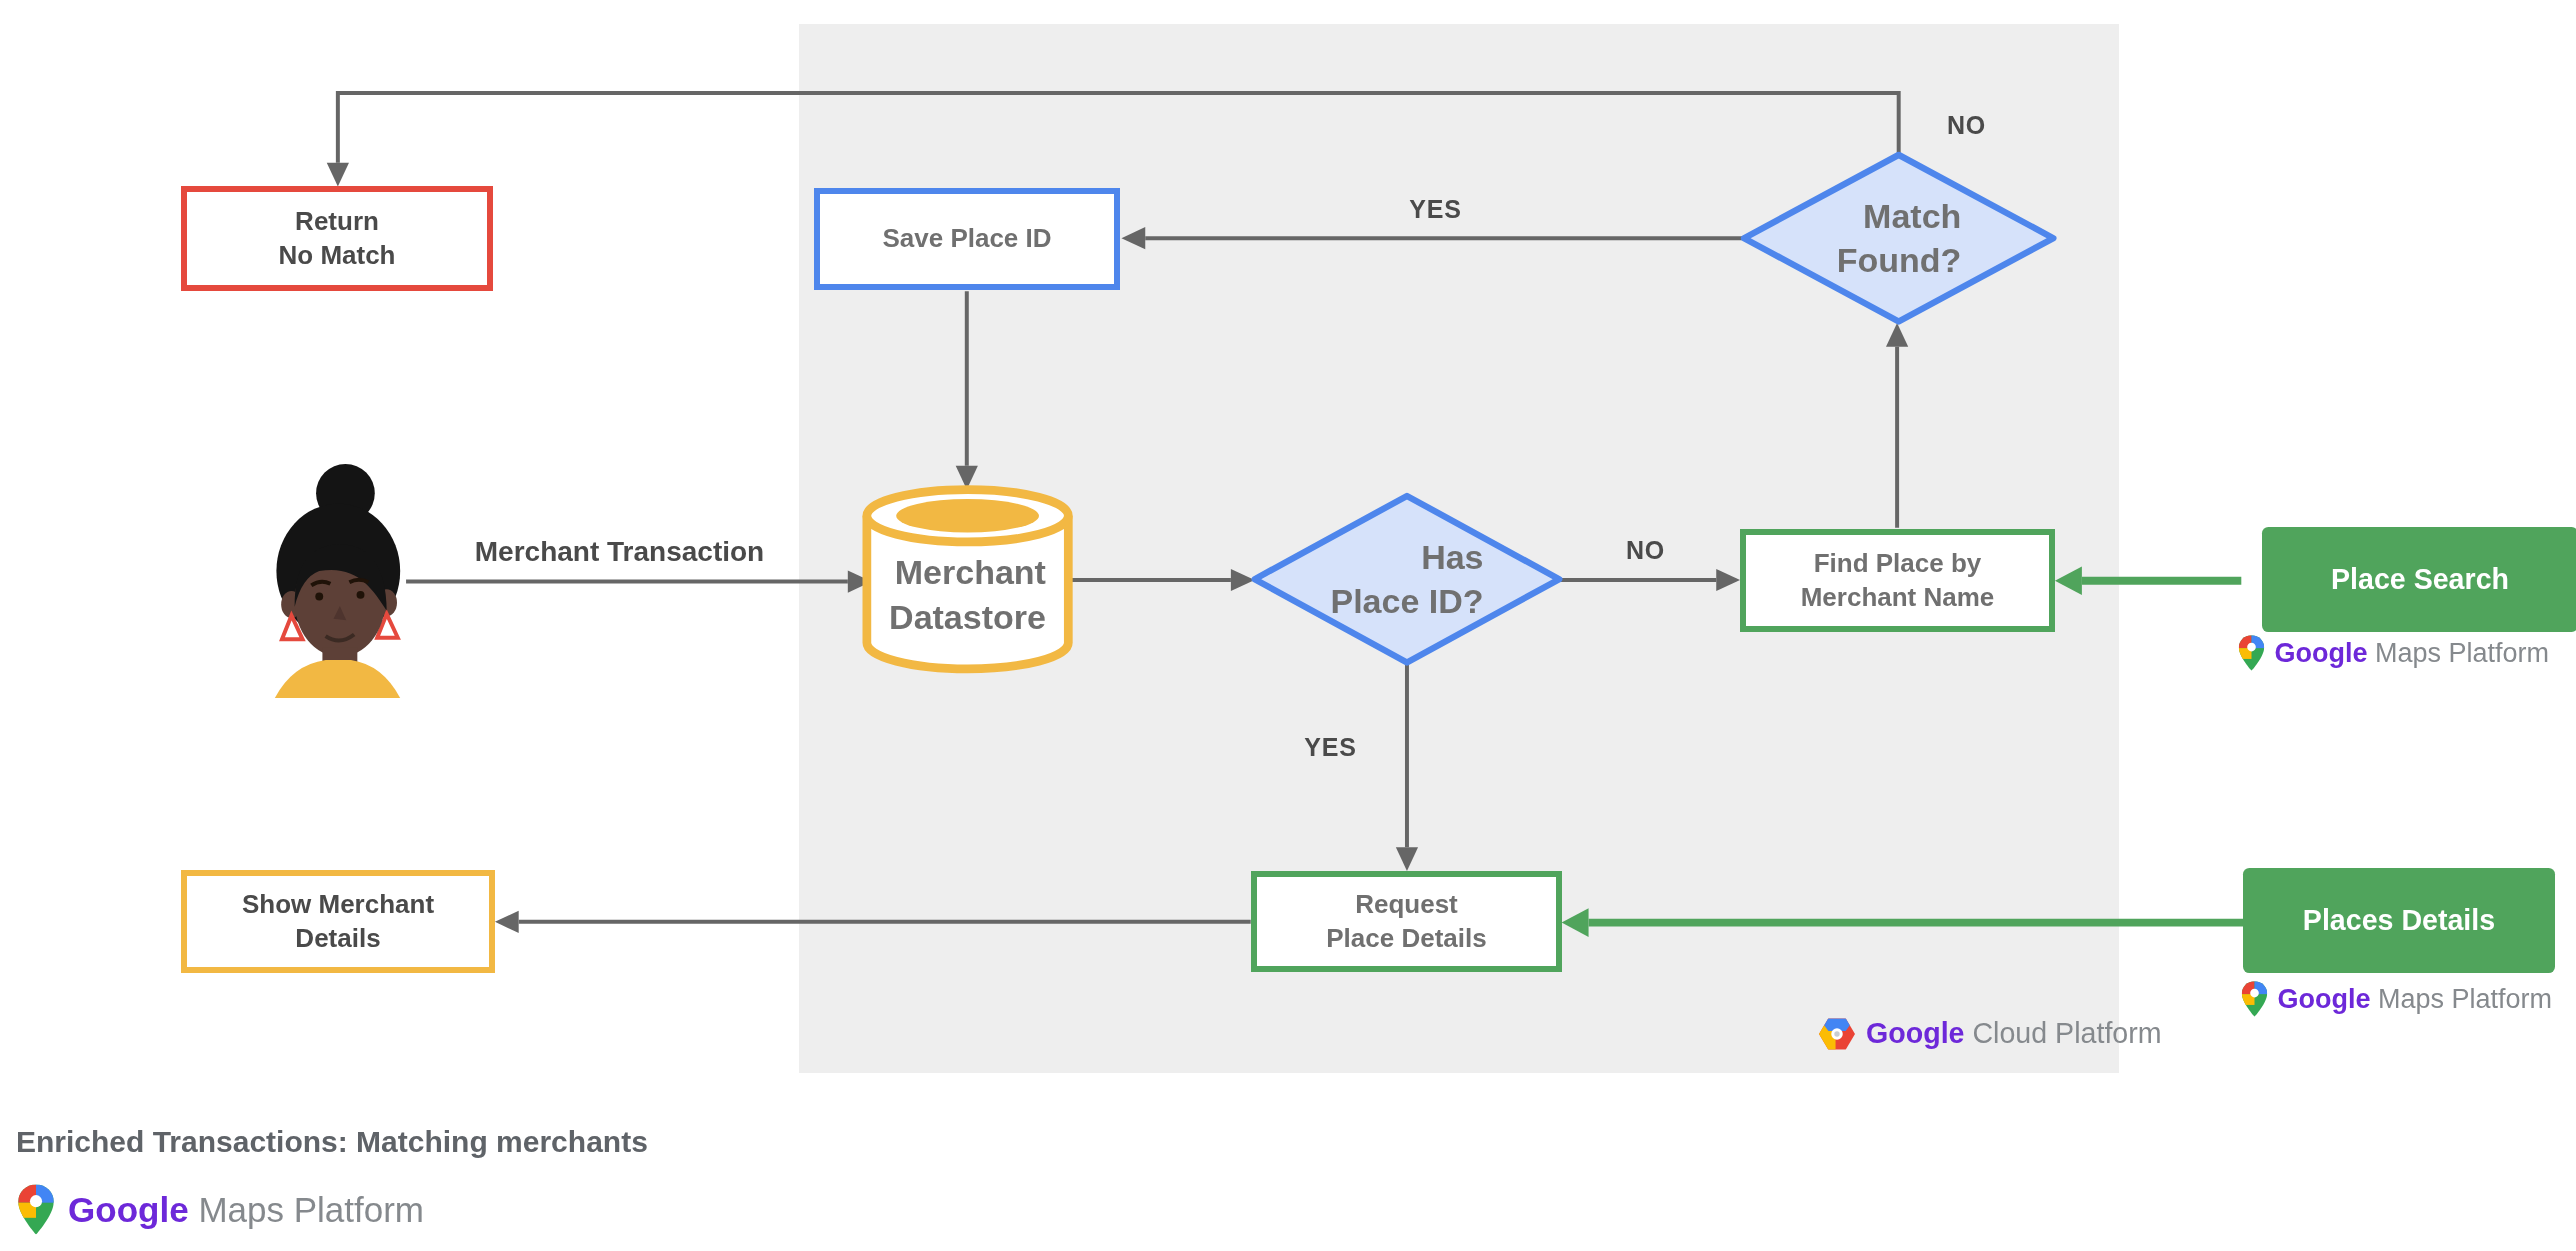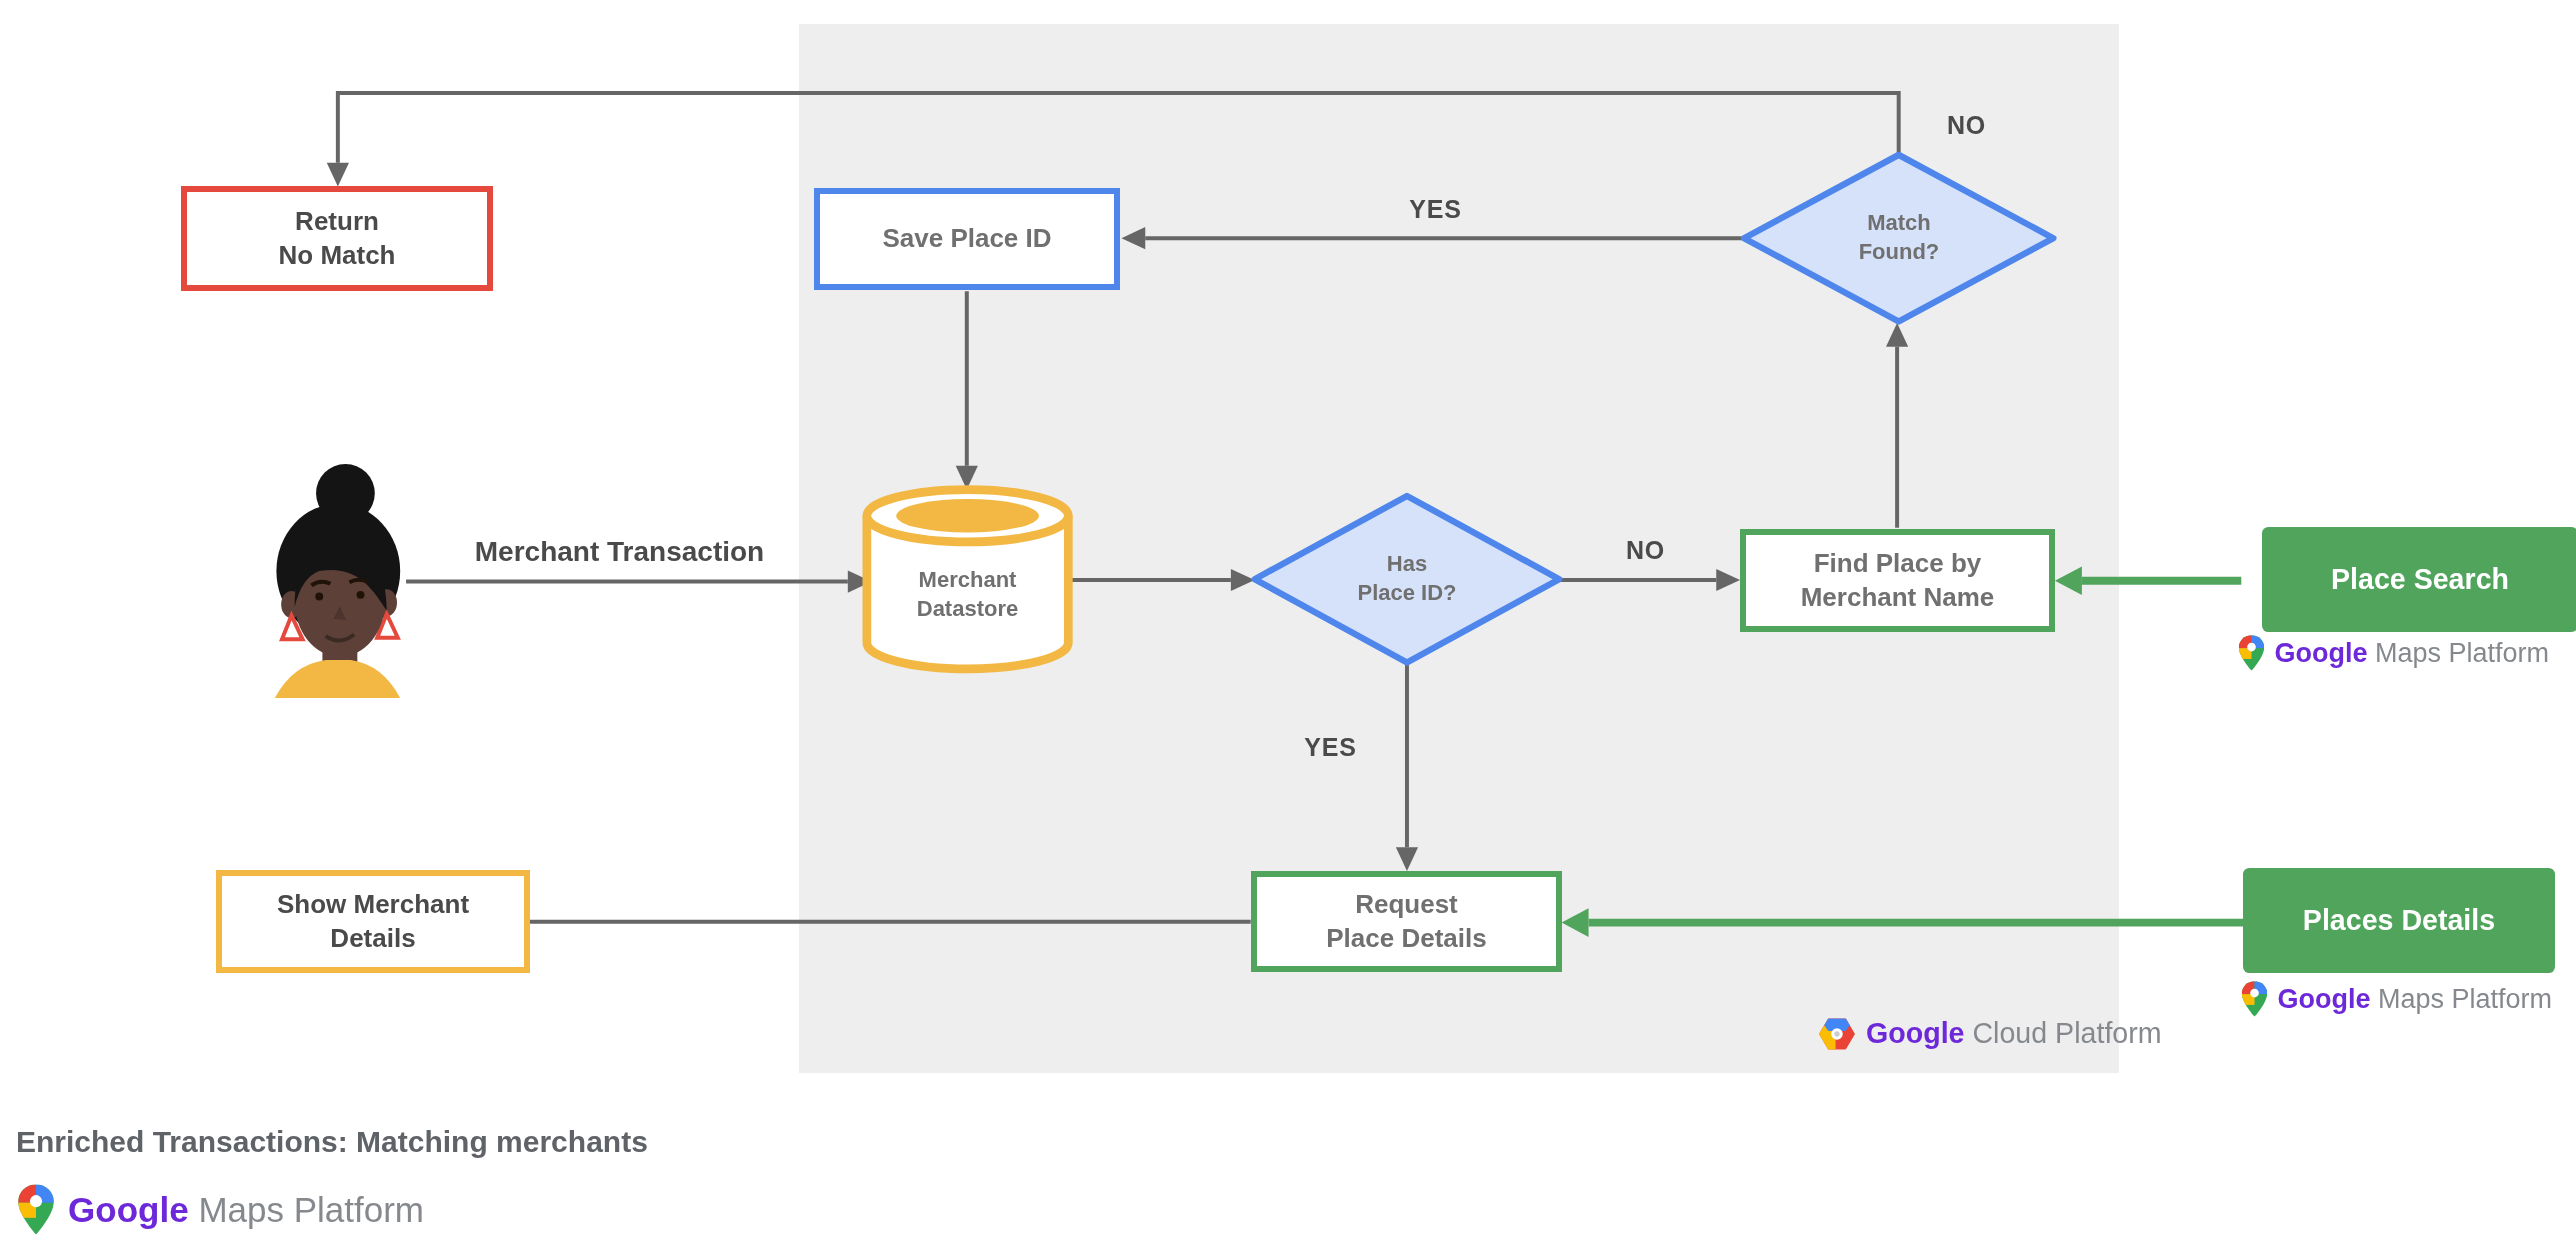--- a/index.html
+++ b/index.html
@@ -10,25 +10,25 @@
   .panel{position:absolute;left:799px;top:24px;width:1320px;height:1049px;background:#eeeeee;}
   svg.layer{position:absolute;left:0;top:0;z-index:1;}
   .node{
     position:absolute;z-index:2;display:flex;align-items:center;justify-content:center;
     text-align:center;font-weight:700;font-size:26px;line-height:1.3;
     white-space:pre-line;box-sizing:border-box;background:#ffffff;
   }
   .b-red{border:6.3px solid #e5493d;color:#4a4a4a;}
   .b-blue{border:6.3px solid #4e86ec;color:#707070;}
   .b-green{border:6.3px solid #50a45c;color:#707070;}
-  .b-yellow{border:6.3px solid #f2b843;color:#4a4a4a;margin-left:35px;}
+  .b-yellow{border:6.3px solid #f2b843;color:#4a4a4a;}
   .fill-green{background:#50a45c;color:#ffffff;border-radius:6.3px;font-size:28.6px;}
   .shape-label{
     position:absolute;z-index:2;display:flex;align-items:center;justify-content:center;
-    text-align:center;font-weight:700;font-size:22px;line-height:1.3;color:#707070;
+    text-align:right;font-weight:700;font-size:34px;line-height:1.3;color:#707070;
     white-space:pre-line;background:transparent;
   }
   .edge-label{
     position:absolute;z-index:2;width:95px;text-align:center;
     font-weight:700;font-size:25px;color:#4a4a4a;letter-spacing:0.8px;
   }
   .flow-label{
     position:absolute;z-index:2;width:333px;text-align:center;
     font-weight:700;font-size:28px;color:#4a4a4a;
   }

